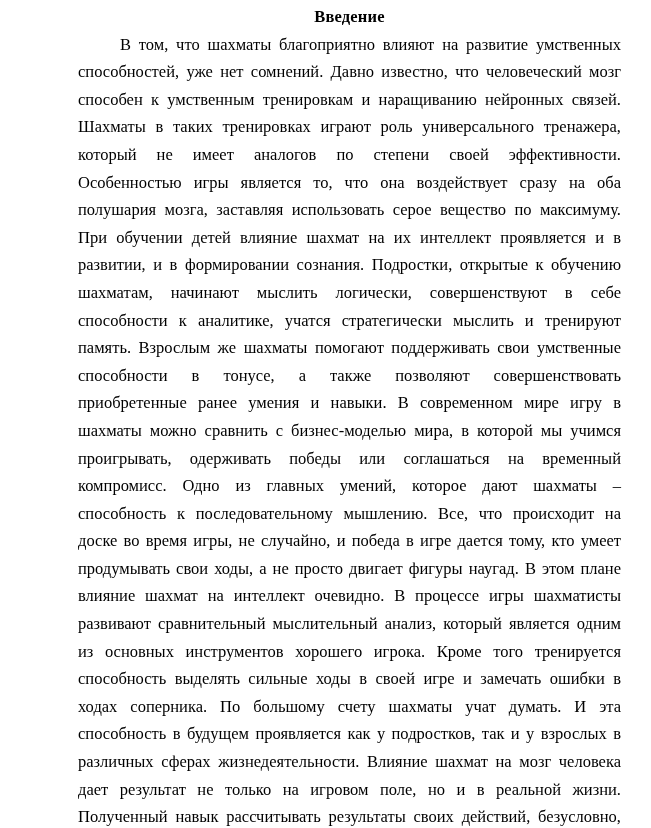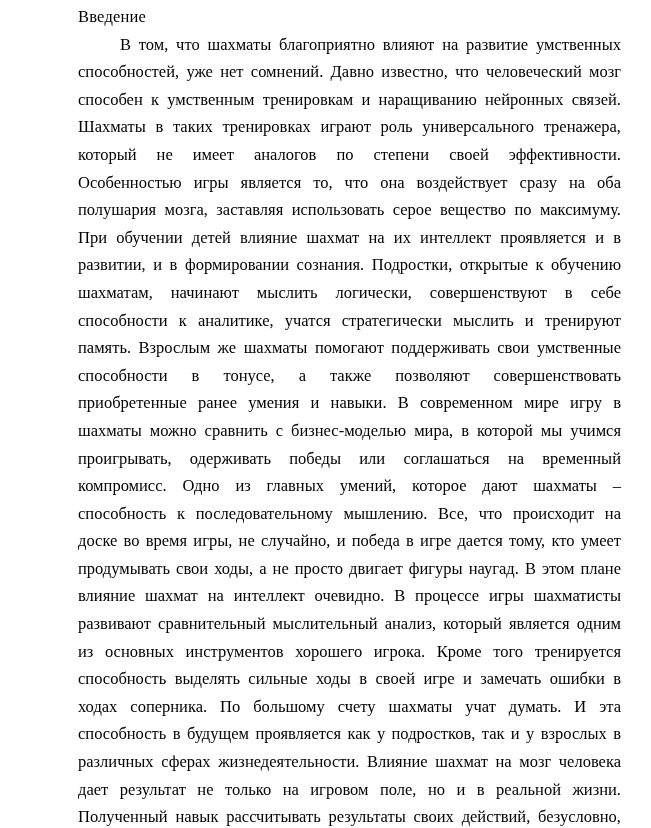--- a/index.html
+++ b/index.html
@@ -14,22 +14,23 @@
     box-sizing: border-box;
     background: #ffffff;
     color: #000000;
     font-family: "Liberation Serif", "DejaVu Serif", serif;
     padding: 3px 30px 0 78px;
     overflow: hidden;
   }
   .doc-title {
     margin: 0;
     font-size: 16.5px;
-    font-weight: normal;
+    font-weight: bold;
     line-height: 27.6px;
+    text-align: center;
     letter-spacing: 0.2px;
   }
   .doc-body {
     margin: 0;
     font-size: 16.5px;
     line-height: 27.6px;
     text-align: justify;
     text-align-last: left;
     text-indent: 42px;
     word-spacing: 1px;

